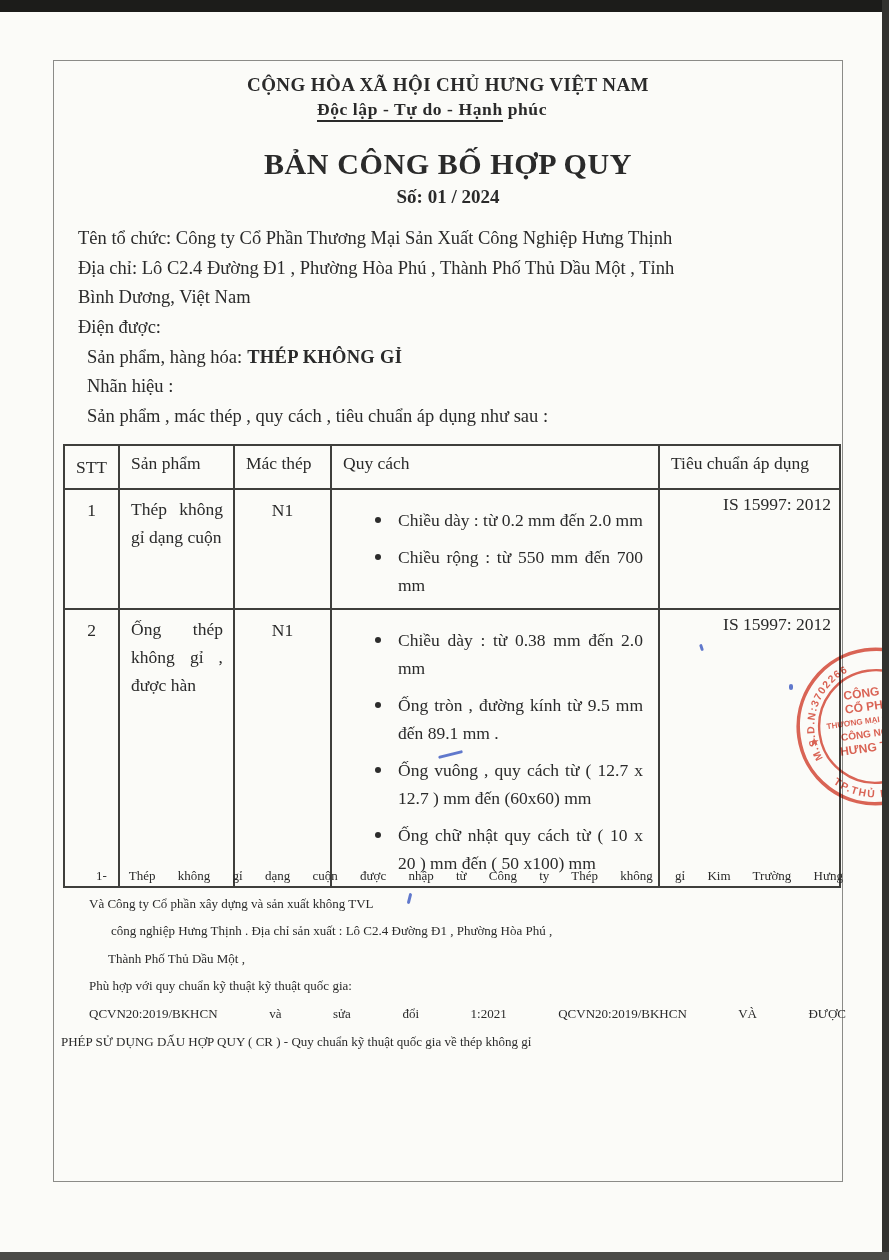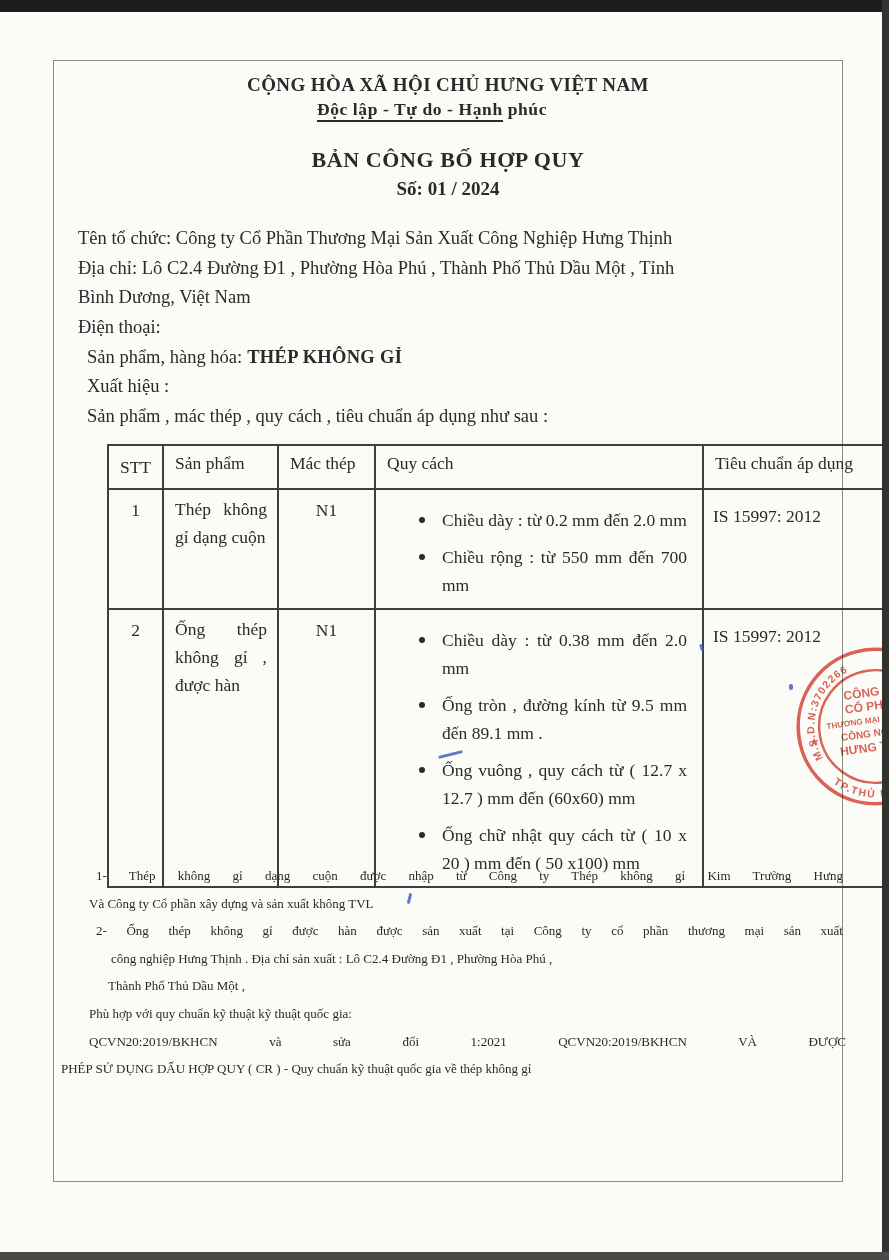--- a/index.html
+++ b/index.html
@@ -18,45 +18,45 @@
   
   .page{
     position:absolute;left:53px;top:60px;width:790px;height:1122px;
     border:1.5px solid #8b8b88;box-sizing:border-box;
   }
 
   .center{text-align:center;}
   .nat-header{margin-top:13px;font-size:19px;font-weight:bold;letter-spacing:.4px;}
   .motto{margin-top:3px;font-size:17.5px;font-weight:bold;position:relative;left:-16px;letter-spacing:.6px;}
   .motto .u{border-bottom:2.2px solid #2a2a2a;padding-bottom:1px;}
-  .doc-title{margin-top:27px;font-size:22px;font-weight:bold;letter-spacing:.6px;text-align:center;}
+  .doc-title{margin-top:27px;font-size:30px;font-weight:bold;letter-spacing:.6px;text-align:center;}
   .doc-no{margin-top:5px;font-size:19px;font-weight:bold;}
 
   .info{position:absolute;left:24px;top:163px;width:748px;font-size:18.5px;}
   .info .ln{height:29.7px;line-height:29.7px;white-space:nowrap;}
   .info .ind{padding-left:9px;}
   .info b{margin-left:5px;letter-spacing:.3px;}
 
   table.spec{
     position:absolute;left:9px;top:383px;width:776px;
-    border-collapse:collapse;table-layout:fixed;font-size:17.5px;margin-left:44px;
+    border-collapse:collapse;table-layout:fixed;font-size:17.5px;
   }
   table.spec td{border:2px solid #3f3f3c;vertical-align:top;line-height:28px;box-sizing:border-box;}
   tr.hd{height:44px;}
   tr.r1{height:93px;}
   tr.r2{height:245px;}
   tr.hd td{vertical-align:middle;padding:0 0 8px 11px;}
   td.col-stt{width:55px;}  td.col-sp{width:115px;}  td.col-mt{width:97px;font-family:Liberation Serif, serif;}
   td.col-qc{width:328px;}  td.col-tc{width:181px;}
   tr.hd td.col-stt{text-align:center;padding:0;}
   .c-stt{text-align:center;padding-top:6px;}
   .c-sp{padding:5px 10px 0 11px;text-align:justify;}
   .c-mt{text-align:center;padding-top:6px;}
   .c-qc{padding:16px 15px 0 40px;}
-  .c-tc{padding:12px 8px 0 9px;}
+  .c-tc{padding:0 8px 0 9px;text-align:right;}
   .bullet{position:relative;padding-left:26px;text-align:justify;margin-bottom:9px;}
   .bullet .dot{position:absolute;left:3px;top:11px;width:6px;height:6px;border-radius:50%;background:#2c2c2c;}
 
   .notes{position:absolute;left:0;top:801px;width:790px;font-size:13px;}
   .notes .nl{height:27.6px;line-height:27.6px;white-space:nowrap;}
   .notes .i1{padding-left:42px;}
   .notes .i2{padding-left:35px;}
   .notes .i3{padding-left:57px;}
   .notes .i4{padding-left:54px;}
   .notes .i5{padding-left:7px;}
@@ -88,23 +88,23 @@
   <div class="center nat-header">CỘNG HÒA XÃ HỘI CHỦ HƯNG VIỆT NAM</div>
   <div class="center motto"><span class="u">Độc lập - Tự do - Hạnh</span><span> phúc</span></div>
 
   <div class="center doc-title">BẢN CÔNG BỐ HỢP QUY</div>
   <div class="center doc-no">Số: 01 / 2024</div>
 
   <div class="info">
     <div class="ln">Tên tổ chức: Công ty Cổ Phần Thương Mại Sản Xuất Công Nghiệp Hưng Thịnh</div>
     <div class="ln">Địa chỉ: Lô C2.4 Đường Đ1 , Phường Hòa Phú , Thành Phố Thủ Dầu Một , Tỉnh</div>
     <div class="ln">Bình Dương, Việt Nam</div>
-    <div class="ln">Điện thoại:</div>
+    <div class="ln">Điện được:</div>
     <div class="ln ind"><span>Sản phẩm, hàng hóa:</span><b>THÉP KHÔNG GỈ</b></div>
-    <div class="ln ind">Xuất hiệu :</div>
+    <div class="ln ind">Nhãn hiệu :</div>
     <div class="ln ind">Sản phẩm , mác thép , quy cách , tiêu chuẩn áp dụng như sau :</div>
   </div>
 
   <table class="spec">
     <tbody>
         <tr class="hd">
       <td class="col-stt">STT</td>
       <td class="col-sp">Sản phẩm</td>
       <td class="col-mt">Mác thép</td>
       <td class="col-qc" style="padding-left:11px">Quy cách</td>
@@ -131,21 +131,20 @@
         <div class="bullet"><span class="dot"></span><span>Ống chữ nhật quy cách từ ( 10 x 20 ) mm đến ( 50 x100) mm</span></div>
       </td>
       <td class="col-tc c-tc">IS 15997: 2012</td>
     </tr>
   </tbody>
     </table>
 
   <div class="notes">
     <div class="nl i1 just w1">1- Thép không gỉ dạng cuộn được nhập từ Công ty Thép không gỉ Kim Trường Hưng</div>
     <div class="nl i2">Và Công ty Cổ phần xây dựng và sản xuất không TVL</div>
-    <div class="nl i1 just w1">2- Ống thép không gỉ được hàn được sản xuất tại Công ty cổ phần thương mại sản xuất</div>
     <div class="nl i3">công nghiệp Hưng Thịnh . Địa chỉ sản xuất : Lô C2.4 Đường Đ1 , Phường Hòa Phú ,</div>
     <div class="nl i4">Thành Phố Thủ Dầu Một ,</div>
     <div class="nl i2">Phù hợp với quy chuẩn kỹ thuật kỹ thuật quốc gia:</div>
     <div class="nl i2 just w2">QCVN20:2019/BKHCN và sửa đổi 1:2021 QCVN20:2019/BKHCN VÀ ĐƯỢC</div>
     <div class="nl i5">PHÉP SỬ DỤNG DẤU HỢP QUY ( CR ) -  Quy chuẩn kỹ thuật quốc gia về thép không gỉ</div>
   </div>
 
 </div>
 
 <svg class="stamp" viewBox="0 0 200 200">

